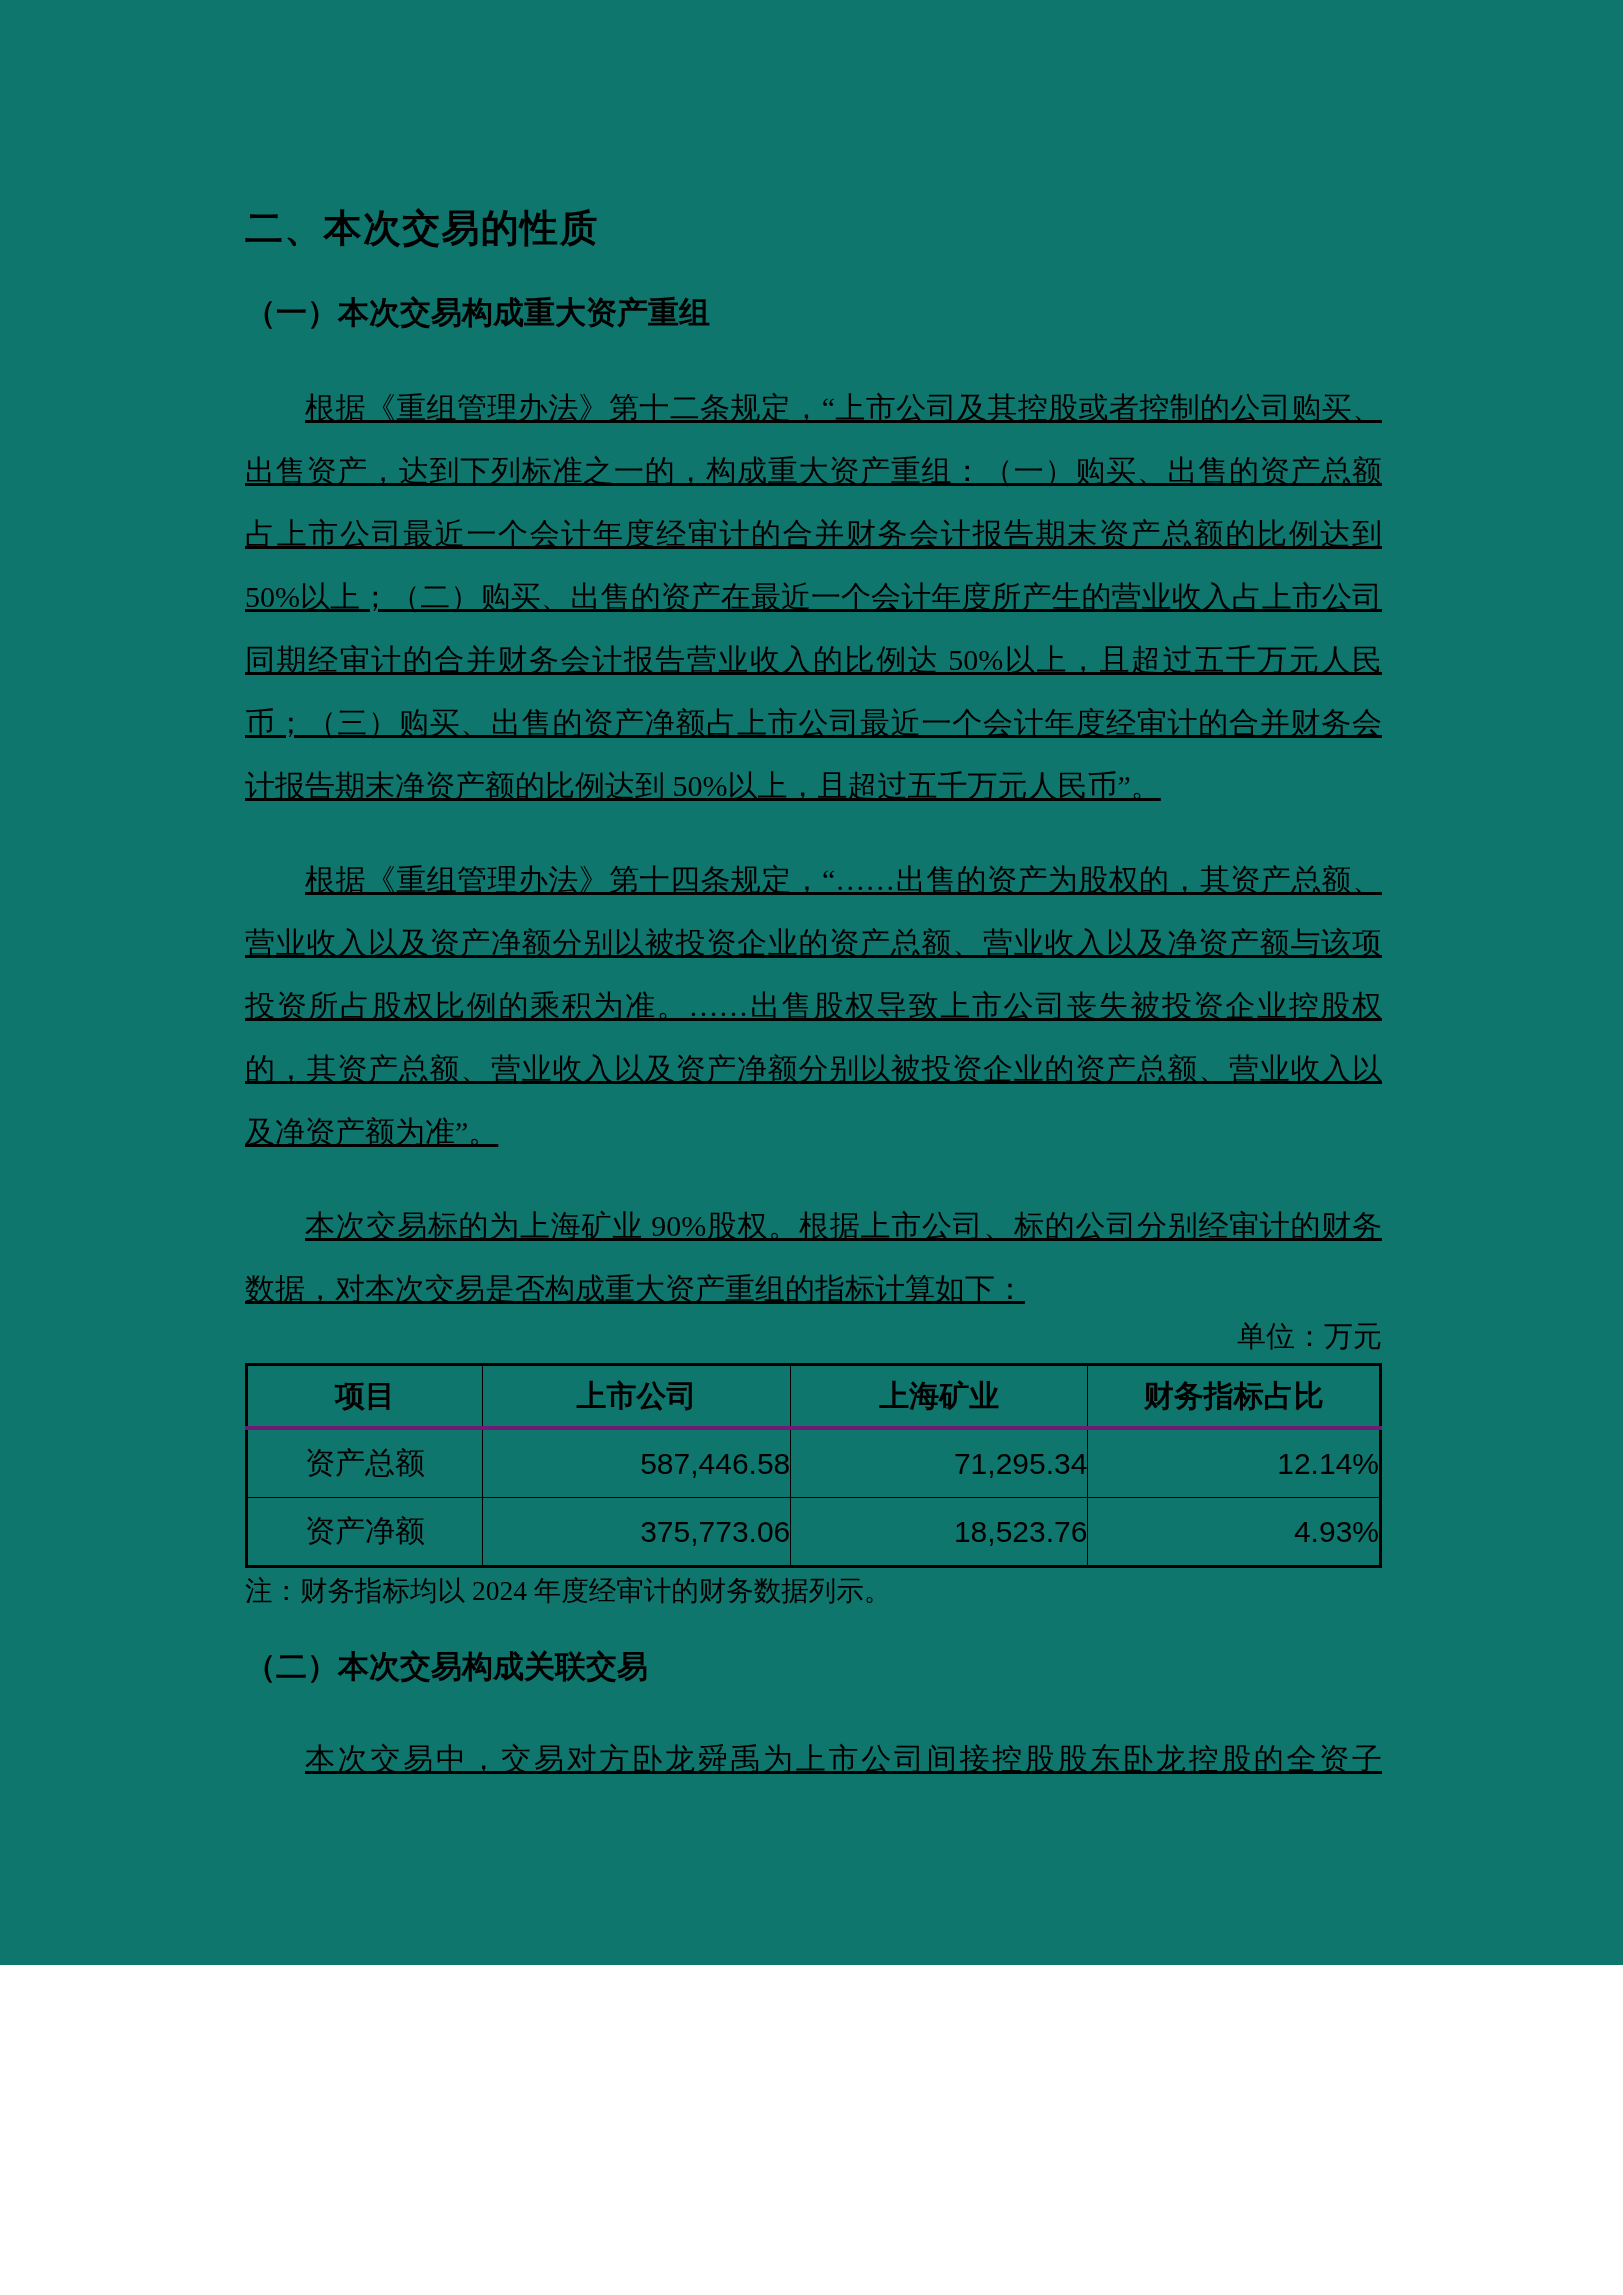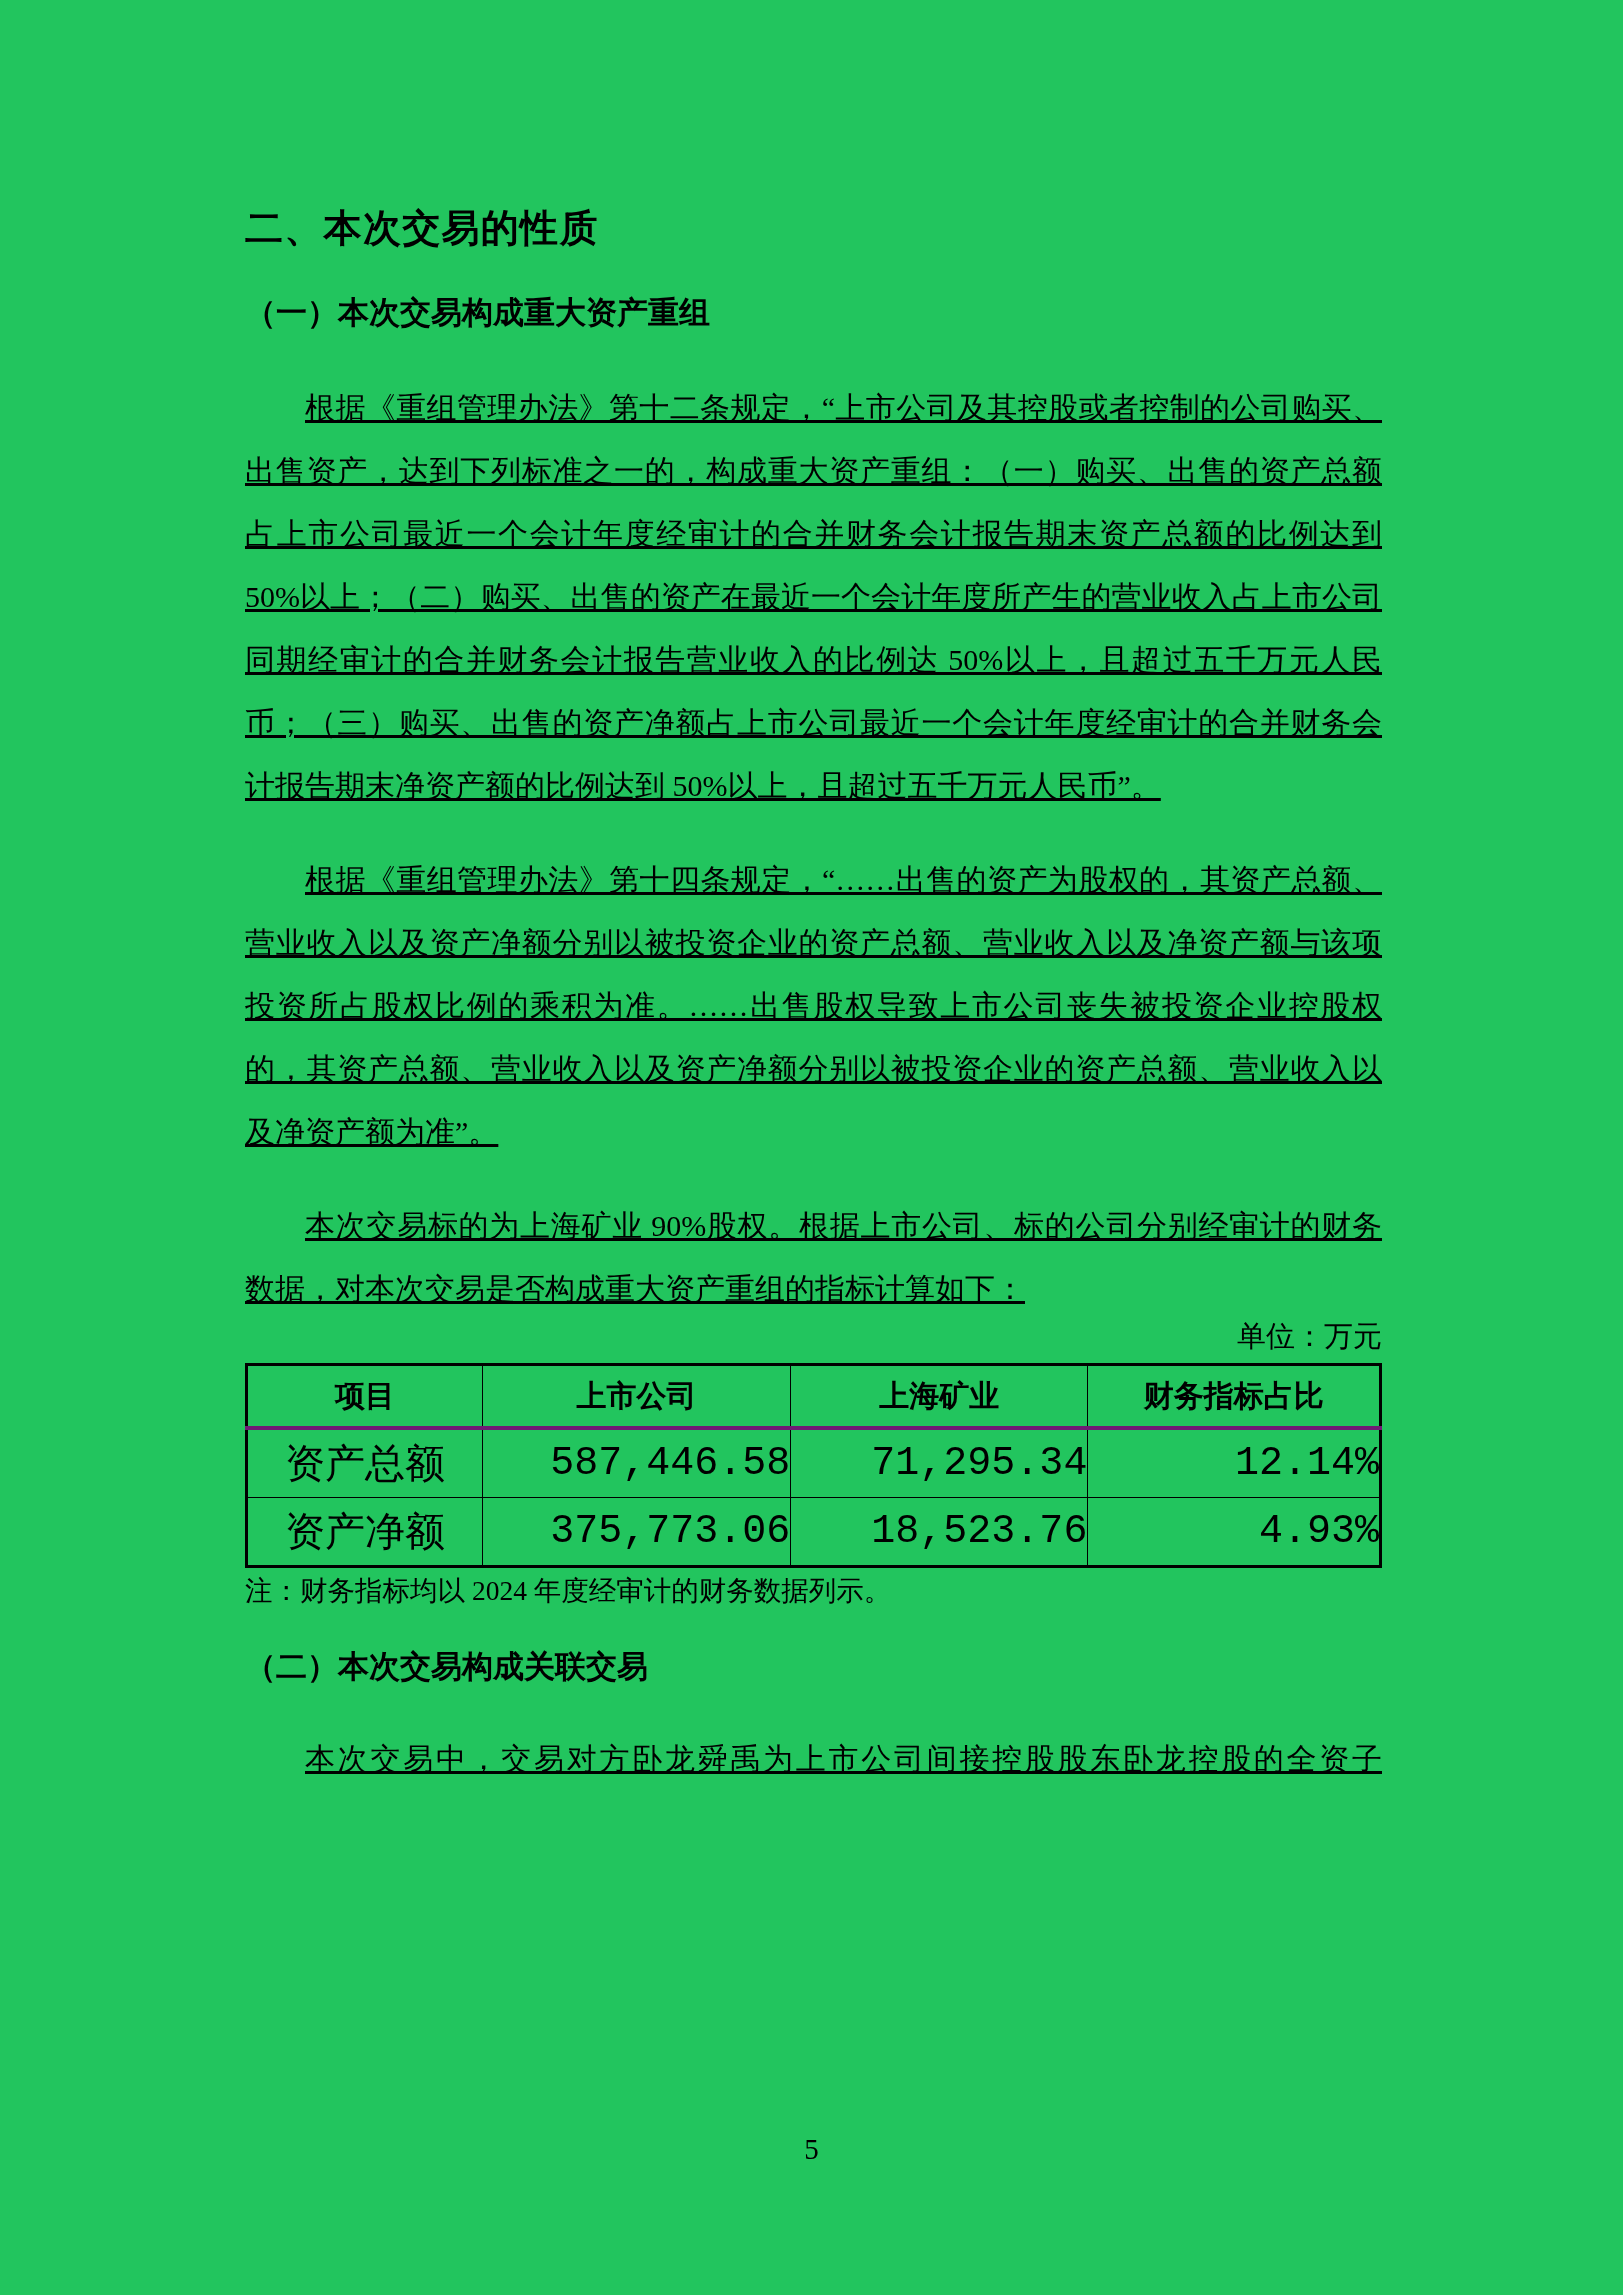--- a/index.html
+++ b/index.html
@@ -3,22 +3,22 @@
 <meta charset="utf-8">
 <style>
   html, body {
     margin: 0;
     padding: 0;
     background: #ffffff;
   }
   .page {
     position: relative;
     width: 1623px;
-    height: 2295px;
-    background: #22c55e;
+    height: 1965px;
+    background: #0f766e;
     overflow: hidden;
     color: #000000;
   }
   .content {
     position: absolute;
     left: 245px;
     top: 196px;
     width: 1137px;
   }
   .h-section {
@@ -82,22 +82,22 @@
   }
   table.fin th {
     font-family: Liberation Mono, monospace;
     font-weight: bold;
     font-size: 30px;
     height: 60px;
     text-align: center;
     border-bottom: 4px solid #701a75;
   }
   table.fin td {
-    font-family: Liberation Mono, monospace;
-    font-size: 40px;
+    font-family: Liberation Sans, sans-serif;
+    font-size: 30px;
     height: 67px;
   }
   td.cell-item { text-align: center; }
   td.cell-num  { text-align: right; padding-right: 14.4px; }
   .col-item  { width: 20.8%; }
   .col-listed { width: 27.2%; }
   .col-target { width: 26.2%; }
   .col-ratio  { width: 25.8%; }
   .table-note {
     font-family: "Liberation Serif", "DejaVu Serif", serif;

